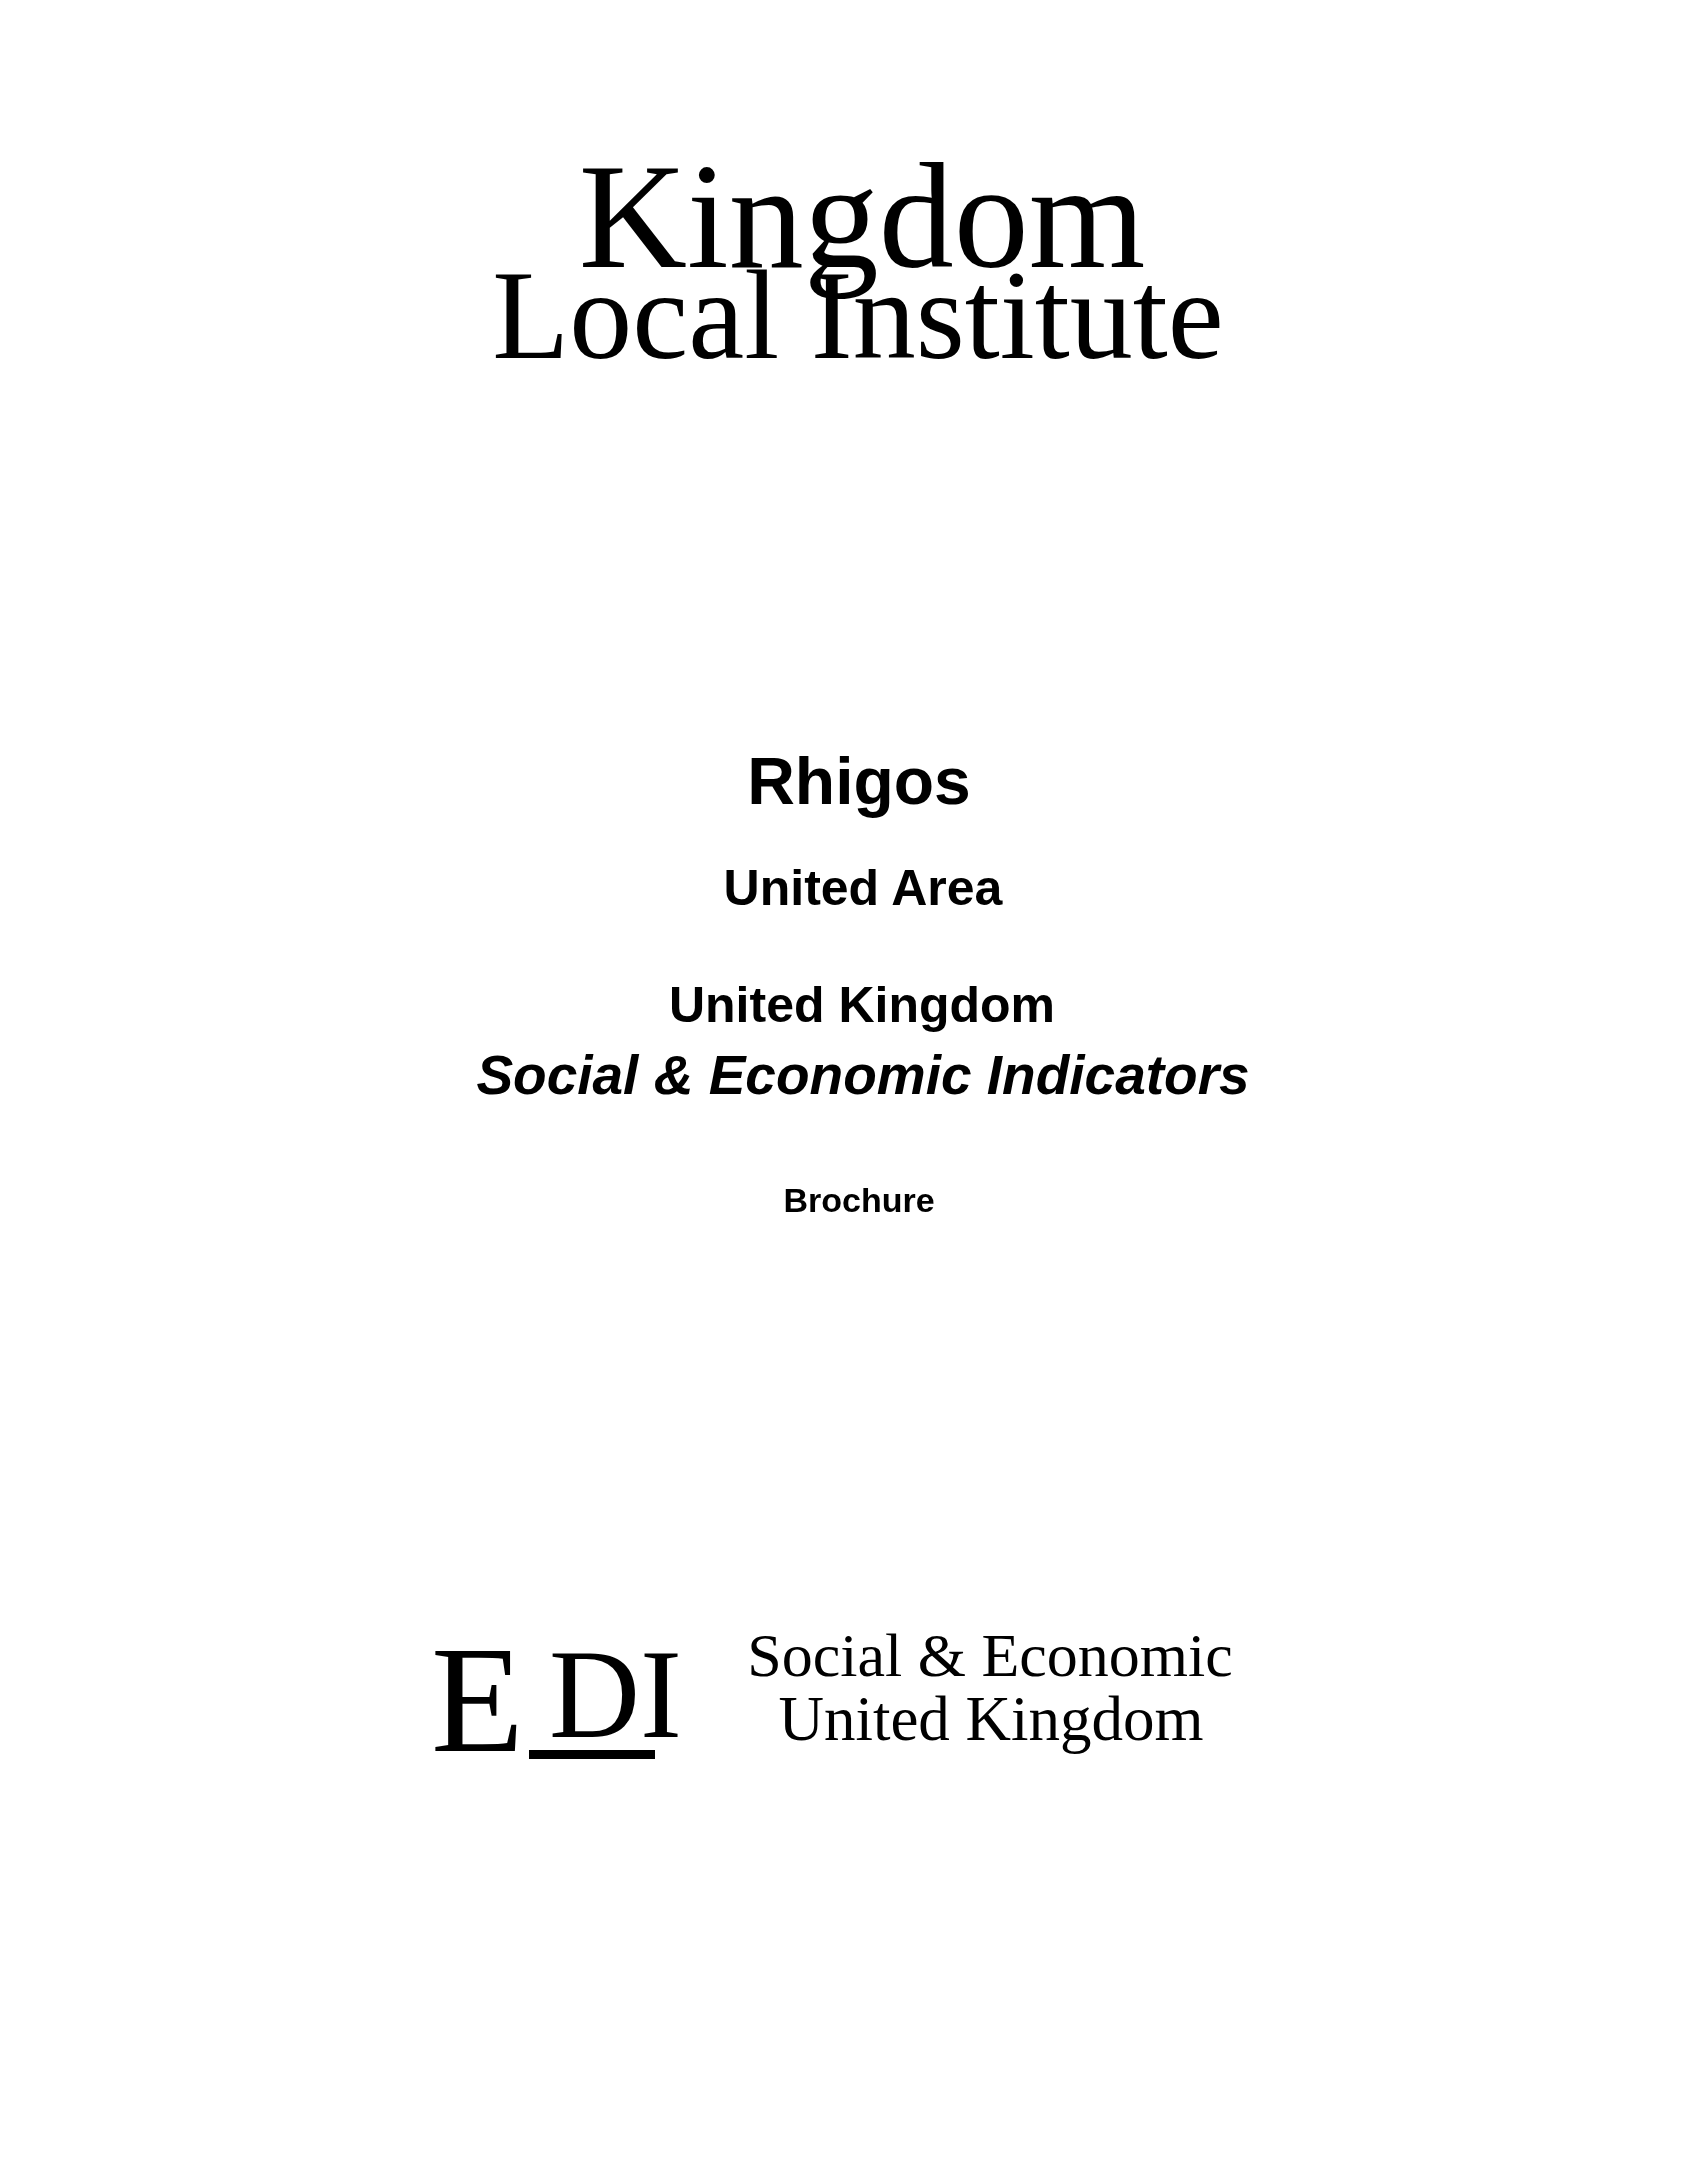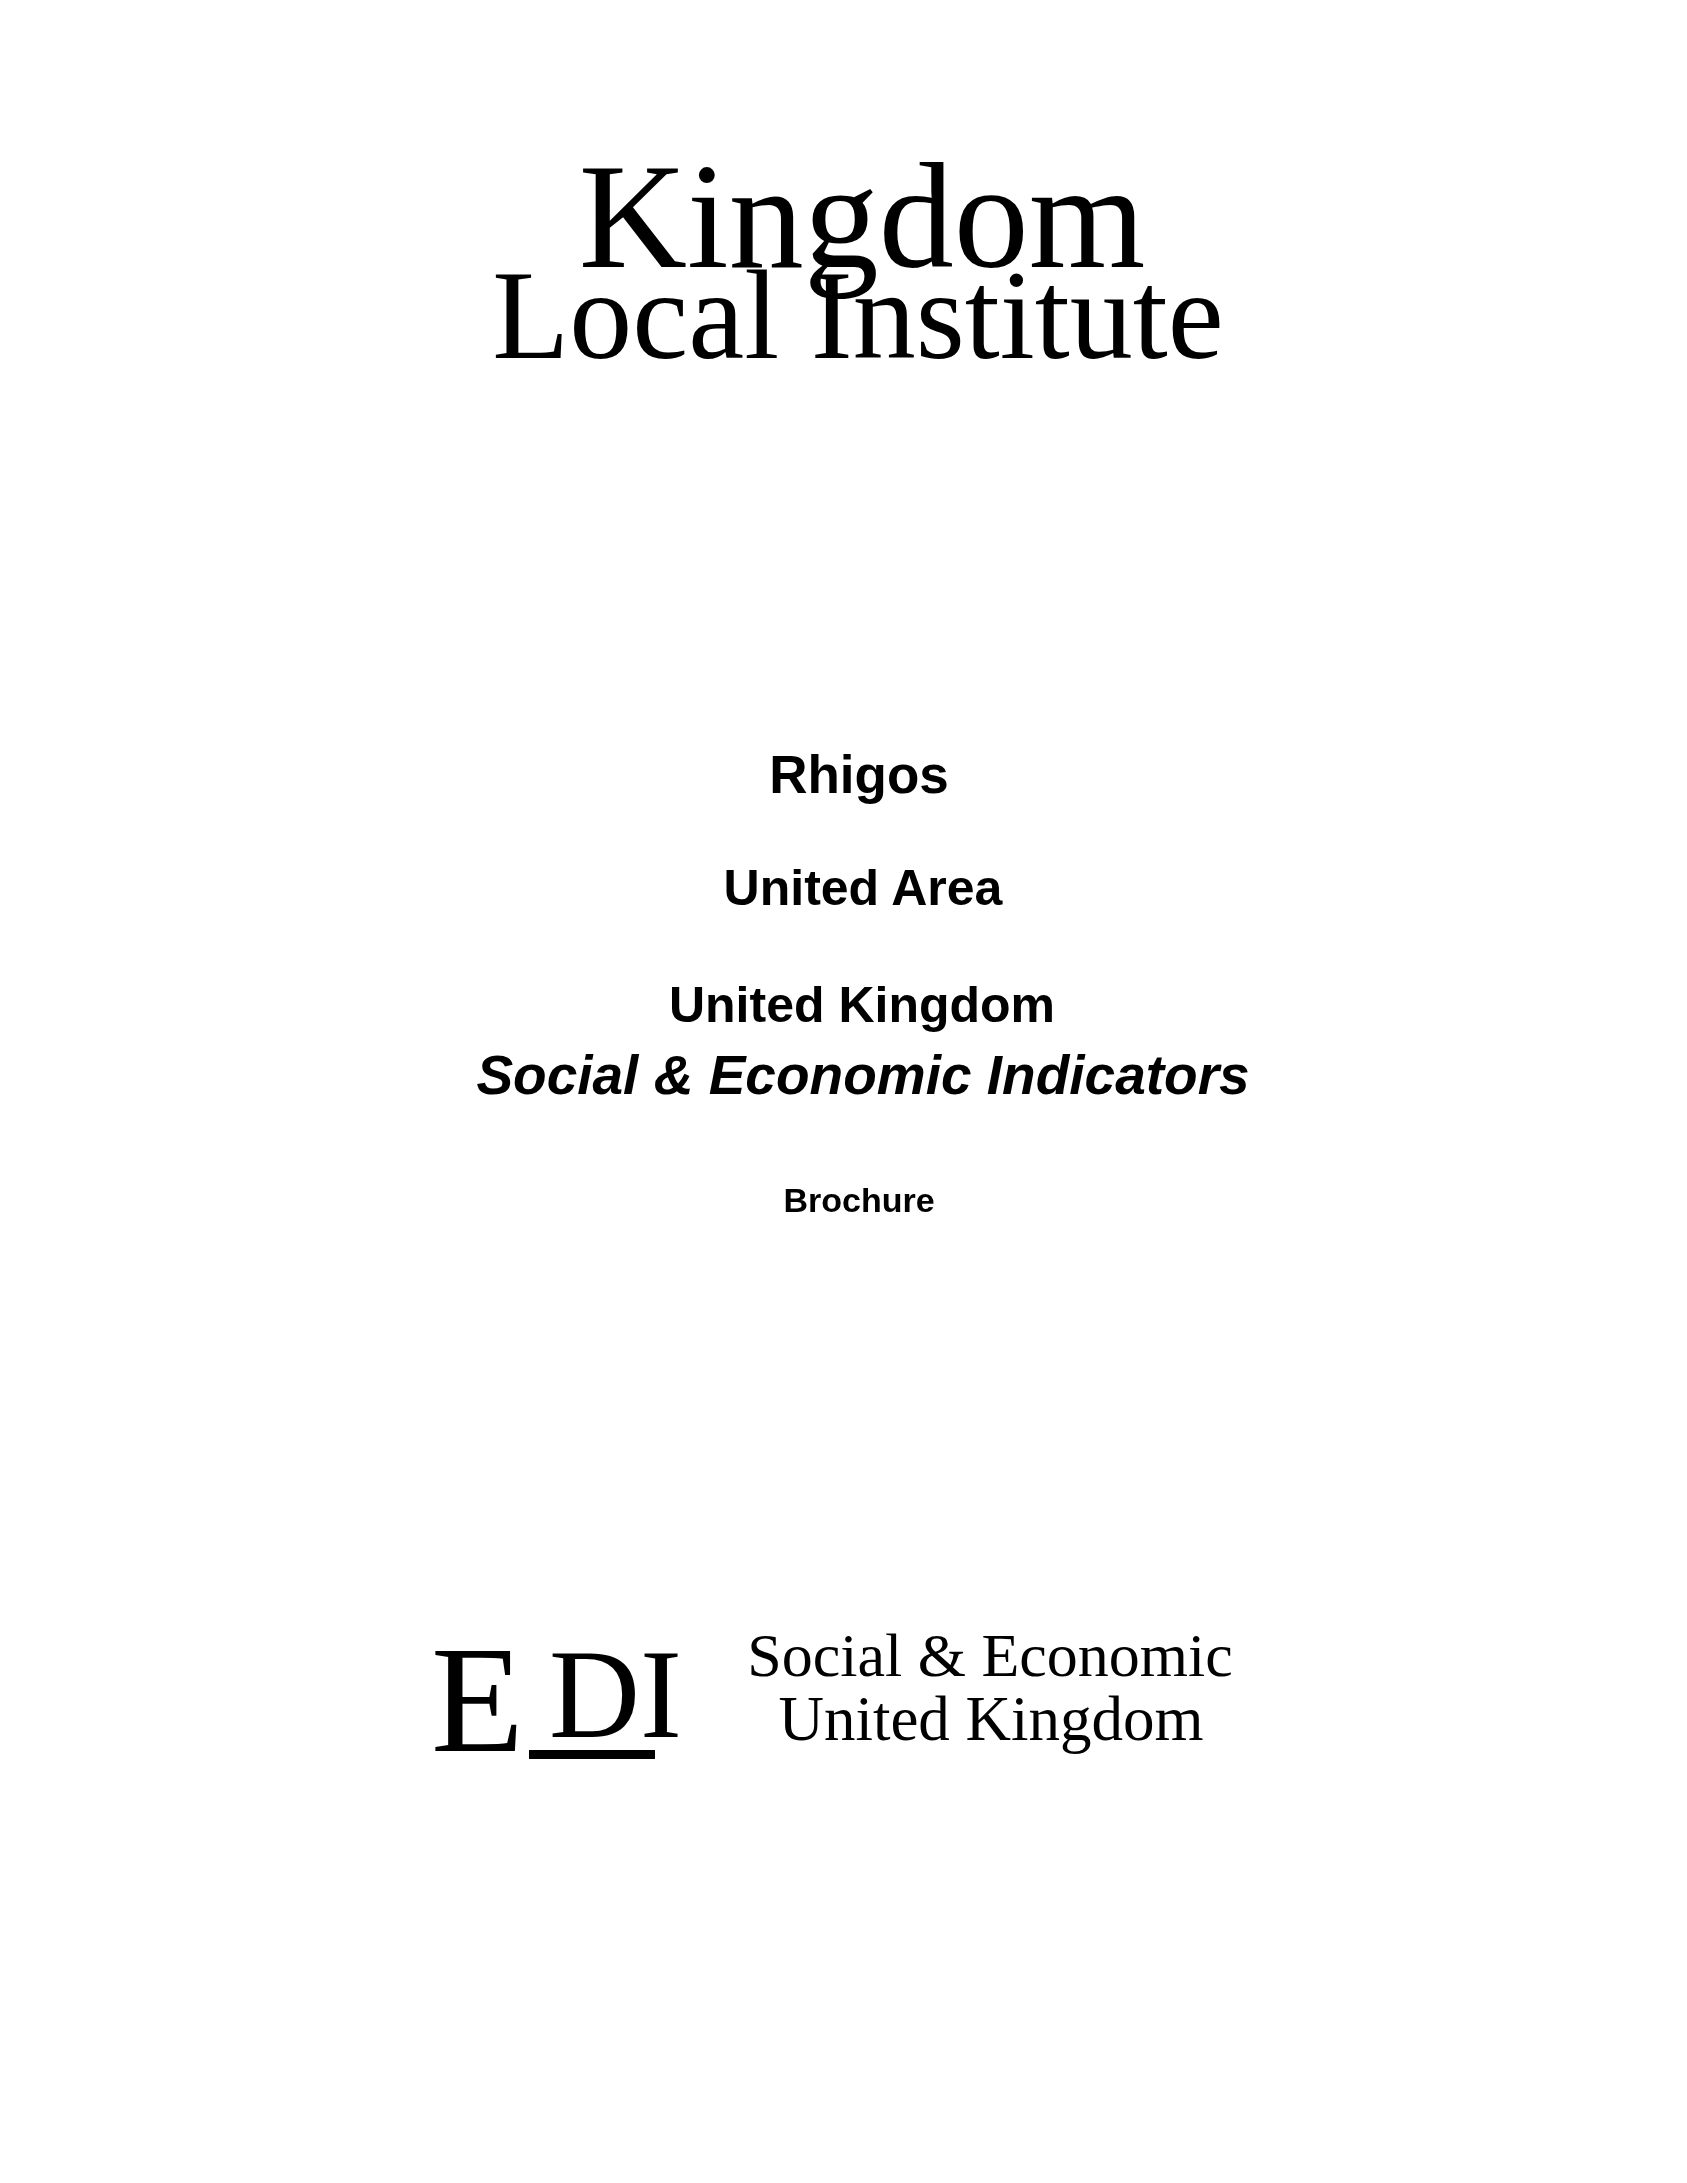--- a/index.html
+++ b/index.html
@@ -40,21 +40,21 @@
   #logo-line2 {
     left: 858px;
     top: 253px;
     font-size: 126px;
   }
 
   
   #title-area {
     left: 859px;
     top: 748px;
-    font-size: 53px;
+    font-size: 66px;
   }
   #title-area-type {
     left: 863px;
     top: 863px;
     font-size: 50px;
   }
   #title-country {
     left: 862px;
     top: 980px;
     font-size: 50px;

